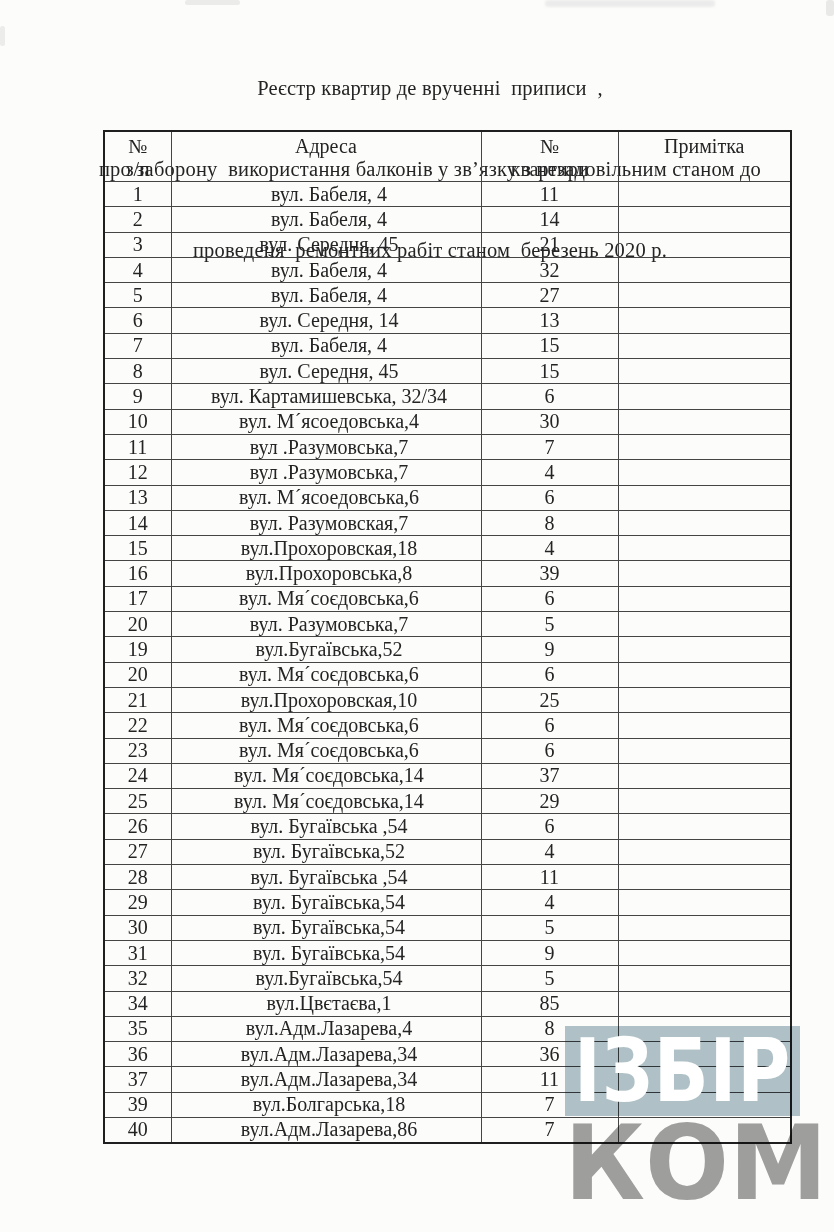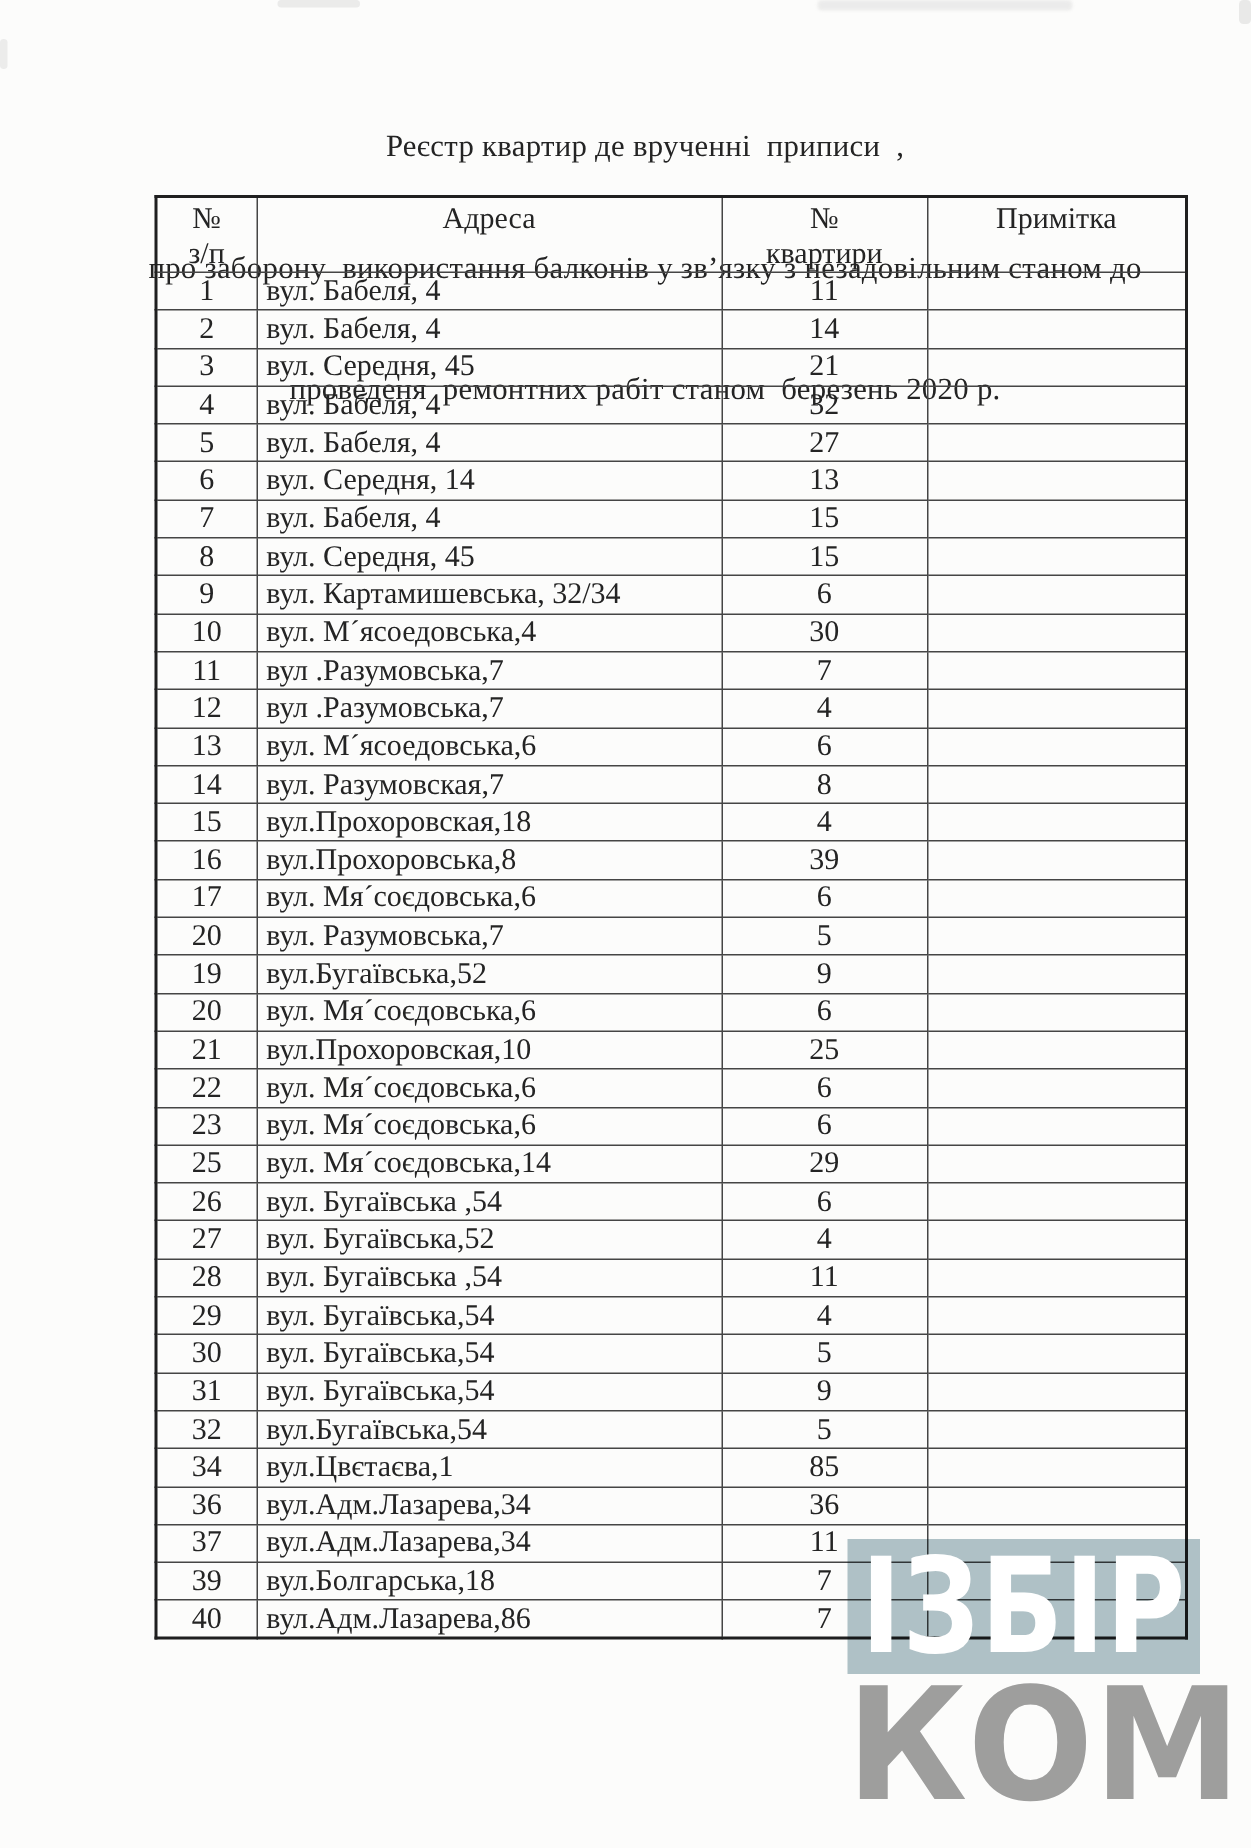--- a/index.html
+++ b/index.html
@@ -15,21 +15,21 @@
 
   
   .artifact { position: absolute; background: #dcdcdc; border-radius: 3px; }
   .artifact.a1 { left: 185px; top: 0; width: 55px; height: 5px; opacity: .55; }
   .artifact.a2 { left: 545px; top: 0; width: 170px; height: 7px; opacity: .5; filter: blur(1px); }
   .artifact.a3 { left: 826px; top: 0; width: 8px; height: 16px; opacity: .6; }
   .artifact.a4 { left: 0; top: 26px; width: 5px; height: 20px; opacity: .5; }
 
   .title {
     position: absolute;
-    left: 30px; top: 31px; width: 800px;
+    left: 30px; top: 21px; width: 800px;
     text-align: center;
     font-size: 20.5px;
     line-height: 27px;
     letter-spacing: 0.2px;
     color: #242424;
     white-space: pre-wrap;
   }
 
   table.registry {
     position: absolute;
@@ -52,21 +52,21 @@
     font-weight: normal;
     font-size: 20px;
     line-height: 23px;
     vertical-align: top;
     padding-top: 3px;
     text-align: center;
     color: #242424;
   }
   .registry td { font-size: 20px; vertical-align: middle; color: #242424; }
   td.c-num { text-align: center; }
-  td.c-addr { text-align: left; padding-left: 6px; }
+  td.c-addr { text-align: center; padding-left: 6px; }
   td.c-apt { text-align: center; }
   td.c-note {}
 
   
   .wm-badge {
     position: absolute;
     left: 565px; top: 1026px; width: 235px; height: 90px;
     background: #b1c4c9;
     mix-blend-mode: multiply;
   }
@@ -272,20 +272,26 @@
       <td class="c-apt">6</td>
       <td class="c-note"></td>
     </tr>
         <tr>
       <td class="c-num">23</td>
       <td class="c-addr">вул. Мя´соєдовська,6</td>
       <td class="c-apt">6</td>
       <td class="c-note"></td>
     </tr>
         <tr>
+      <td class="c-num">24</td>
+      <td class="c-addr">вул. Мя´соєдовська,14</td>
+      <td class="c-apt">37</td>
+      <td class="c-note"></td>
+    </tr>
+        <tr>
       <td class="c-num">25</td>
       <td class="c-addr">вул. Мя´соєдовська,14</td>
       <td class="c-apt">29</td>
       <td class="c-note"></td>
     </tr>
         <tr>
       <td class="c-num">26</td>
       <td class="c-addr">вул. Бугаївська ,54</td>
       <td class="c-apt">6</td>
       <td class="c-note"></td>
@@ -326,20 +332,26 @@
       <td class="c-apt">5</td>
       <td class="c-note"></td>
     </tr>
         <tr>
       <td class="c-num">34</td>
       <td class="c-addr">вул.Цвєтаєва,1</td>
       <td class="c-apt">85</td>
       <td class="c-note"></td>
     </tr>
         <tr>
+      <td class="c-num">35</td>
+      <td class="c-addr">вул.Адм.Лазарева,4</td>
+      <td class="c-apt">8</td>
+      <td class="c-note"></td>
+    </tr>
+        <tr>
       <td class="c-num">36</td>
       <td class="c-addr">вул.Адм.Лазарева,34</td>
       <td class="c-apt">36</td>
       <td class="c-note"></td>
     </tr>
         <tr>
       <td class="c-num">37</td>
       <td class="c-addr">вул.Адм.Лазарева,34</td>
       <td class="c-apt">11</td>
       <td class="c-note"></td>

